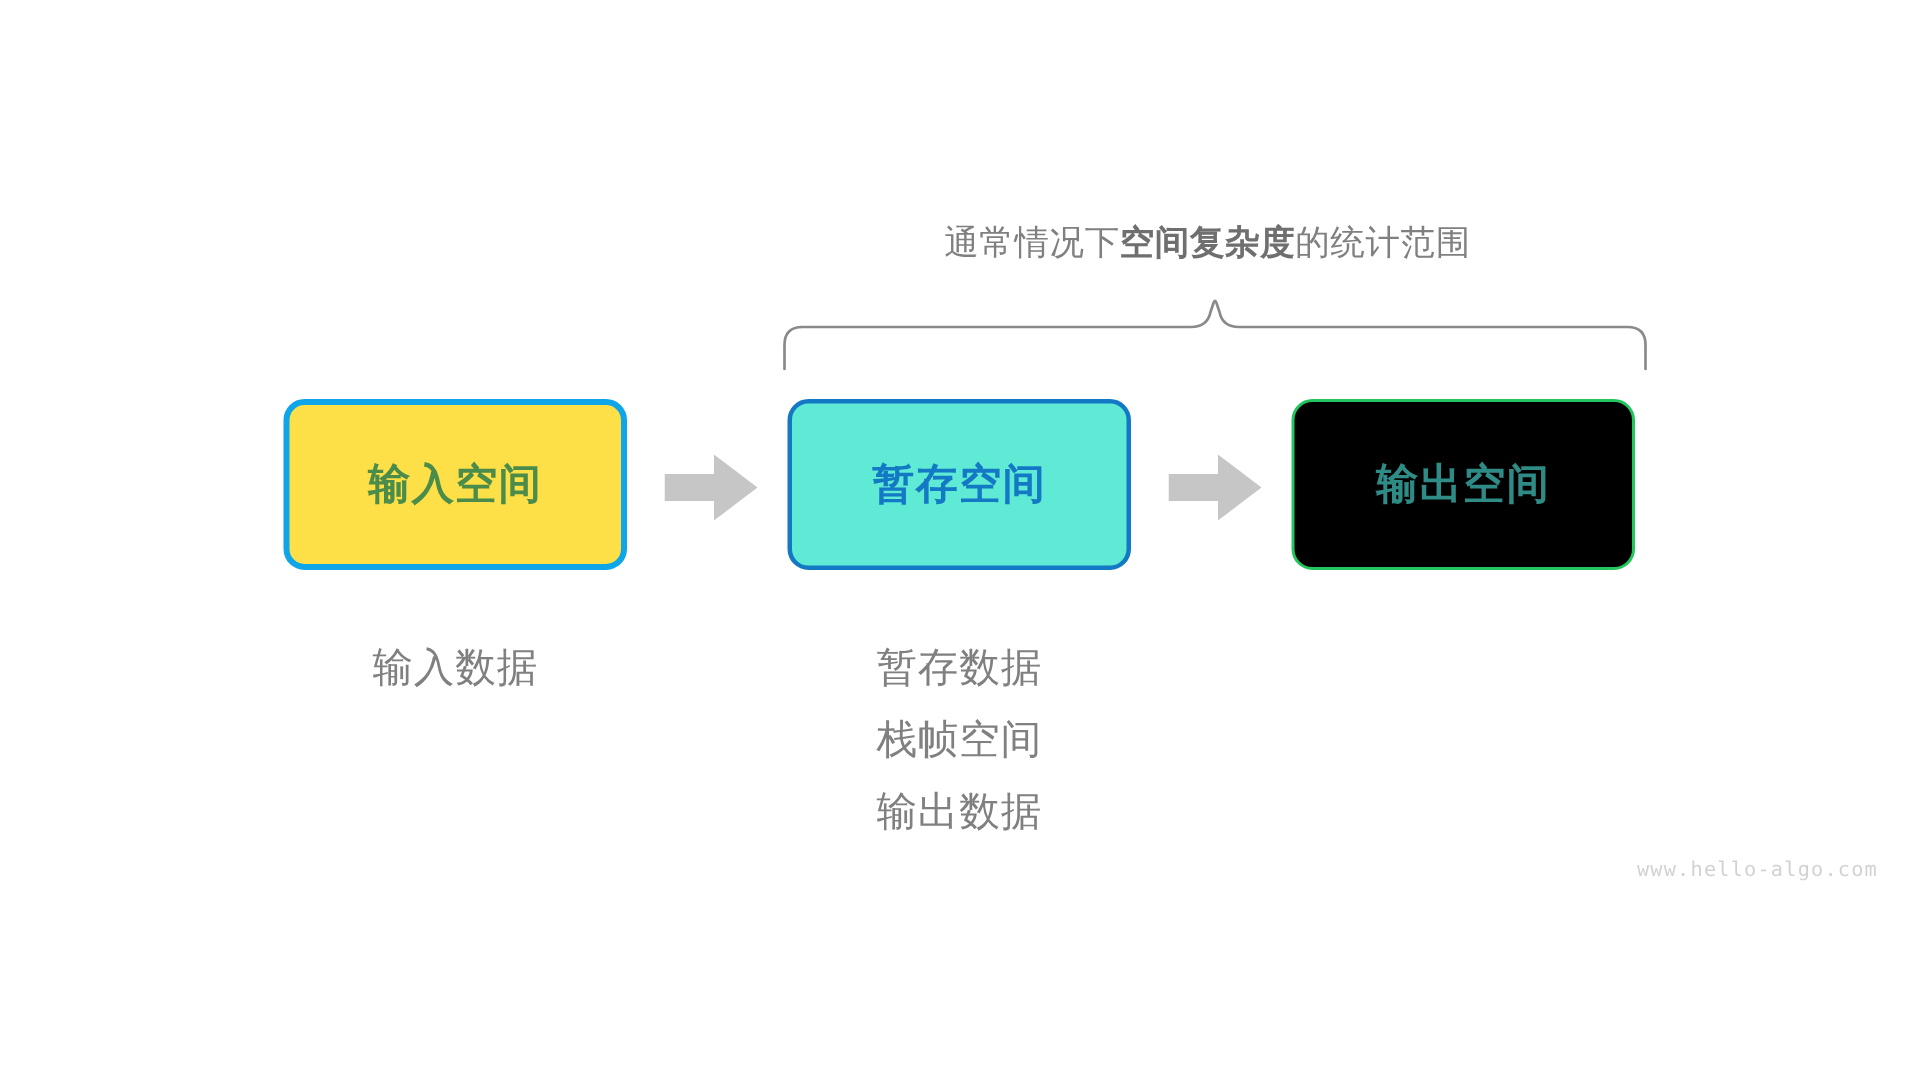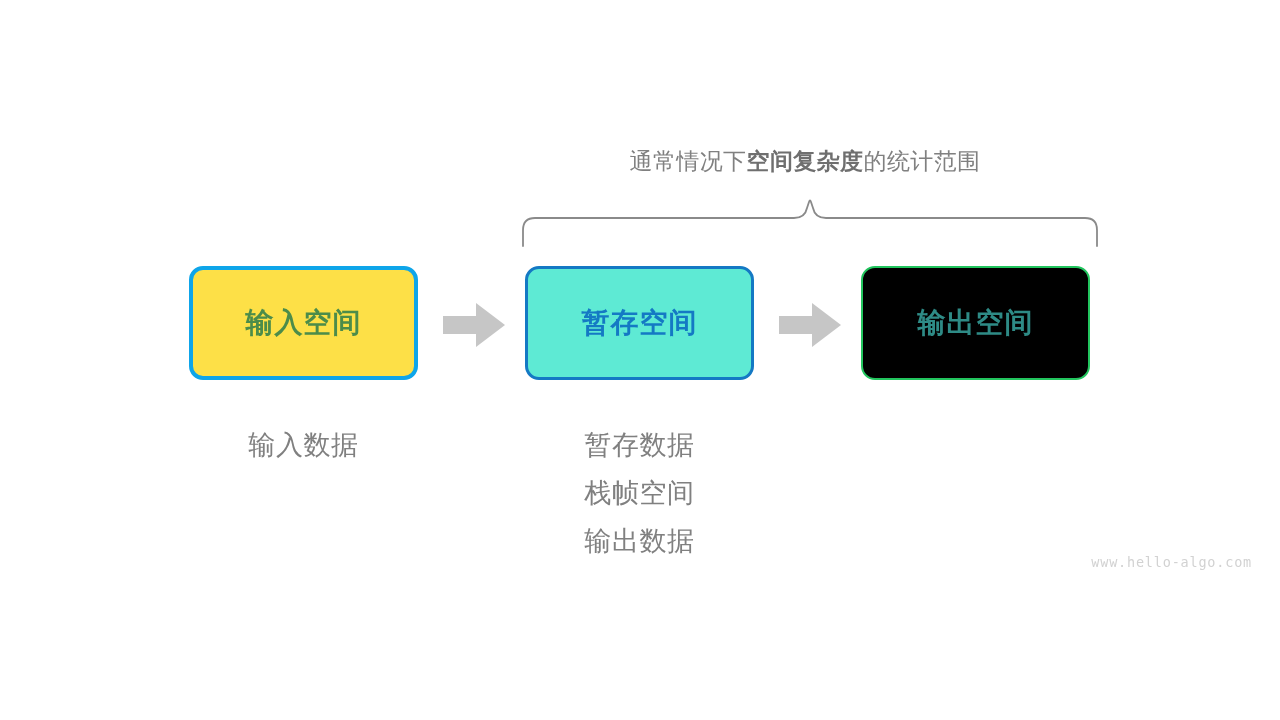--- a/index.html
+++ b/index.html
@@ -108,21 +108,21 @@
   }
   .labels-input  { left: 189px; }
   .labels-temp   { left: 525px; }
   .labels-output { left: 861px; }
   .labels div { white-space: nowrap; }
 
   
   .watermark {
     position: absolute;
     right: 28px;
-    bottom: 18px;
+    bottom: 0;
     font-family: "DejaVu Sans Mono", "Liberation Mono", monospace;
     font-size: 13.5px;
     color: #d2d2d2;
     letter-spacing: 0.8px;
   }
 </style>
 </head>
 <body>
 
 <div id="canvas">

